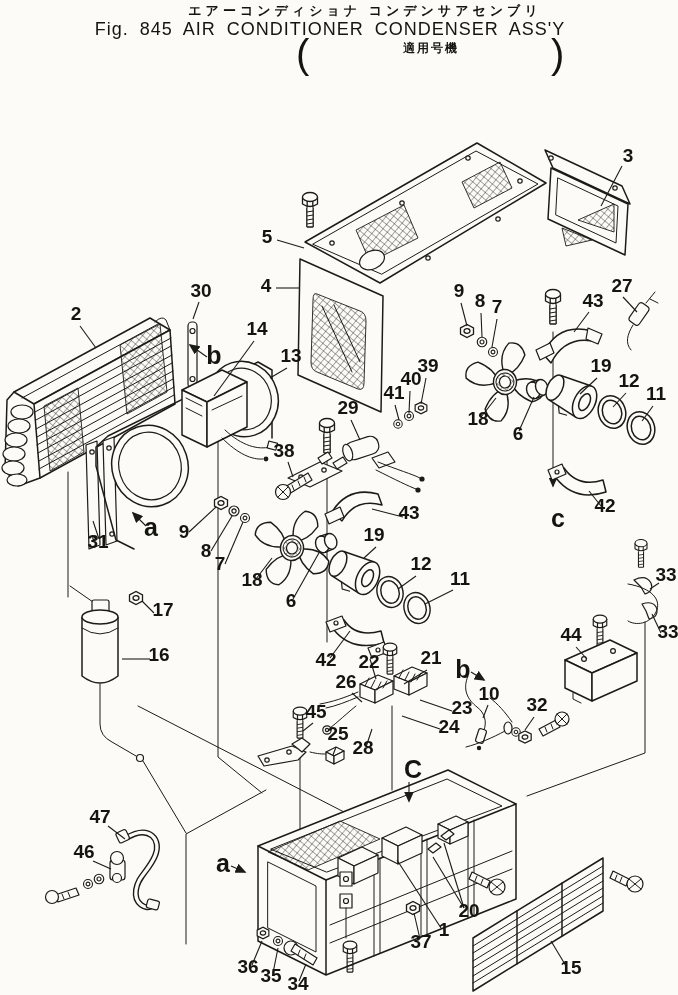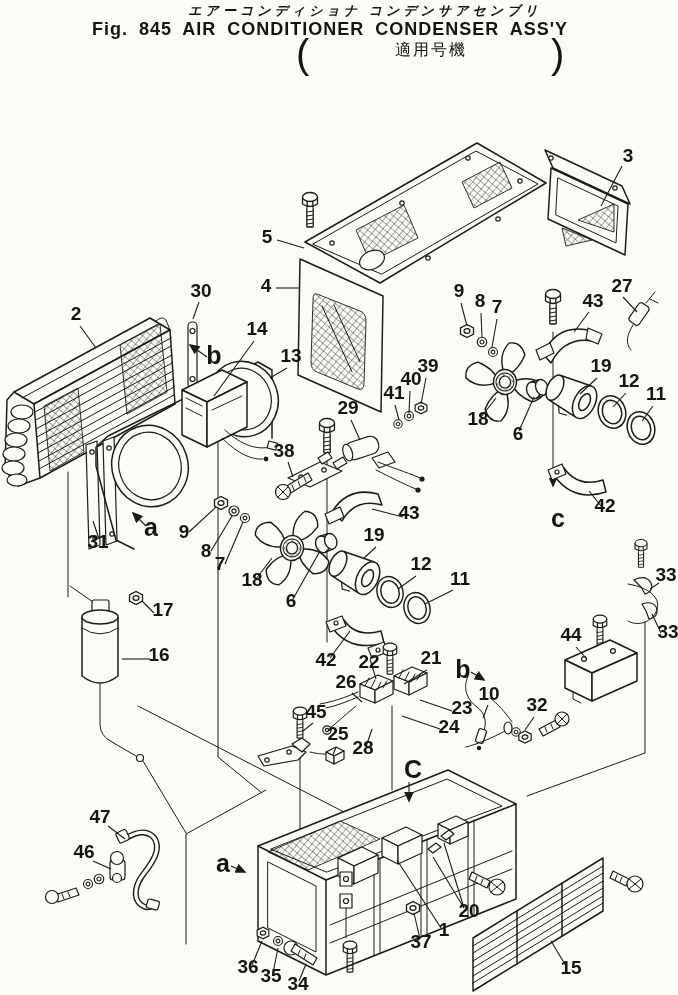--- a/index.html
+++ b/index.html
@@ -1,26 +1,26 @@
 <!DOCTYPE html>
 <html><head>
 <meta charset="utf-8">
 <style>
   html,body{margin:0;padding:0;}
   body{width:678px;height:995px;background:#e8e8e4;font-family:"Liberation Sans",sans-serif;}
   #page{position:relative;width:678px;height:995px;background:#fcfbf7;overflow:hidden;}
   #hdr{position:absolute;top:0;left:0;width:678px;z-index:5;color:#15150f;}
   .jp-title{position:absolute;top:2px;left:150px;width:430px;text-align:center;
-    font-size:13px;font-weight:bold;letter-spacing:4px;white-space:nowrap;font-style:italic;}
+    font-size:13px;font-weight:bold;letter-spacing:4px;white-space:nowrap;}
   .en-title{position:absolute;top:19px;left:40px;width:580px;text-align:center;
-    font-size:18px;font-weight:bold;letter-spacing:1px;word-spacing:5px;white-space:nowrap;}
+    font-size:18px;font-weight:normal;letter-spacing:1px;word-spacing:5px;white-space:nowrap;}
   .paren{position:absolute;top:34px;font-size:40px;font-weight:400;line-height:40px;}
   .paren-l{left:296px;} .paren-r{left:551px;}
   .app-col{position:absolute;top:40px;left:312px;width:238px;text-align:center;}
-  .app-jp{font-size:16px;font-weight:normal;letter-spacing:2px;}
+  .app-jp{font-size:12px;font-weight:bold;letter-spacing:2px;}
   .app-serial{font-size:16px;font-weight:bold;letter-spacing:.5px;white-space:nowrap;}
   svg{position:absolute;top:0;left:0;}
   .ln{fill:none;stroke:#1c1c16;stroke-width:1.5;stroke-linecap:round;stroke-linejoin:round;}
   .tn{fill:none;stroke:#1c1c16;stroke-width:1;stroke-linecap:round;stroke-linejoin:round;}
   .fw{fill:#fcfbf7;stroke:#1c1c16;stroke-width:1.5;stroke-linejoin:round;}
   .fw2{fill:#fcfbf7;stroke:#1c1c16;stroke-width:1.2;stroke-linejoin:round;}
   .mesh{fill:url(#mesh);stroke:#1c1c16;stroke-width:.9;}
   .ld{stroke:#1c1c16;stroke-width:1.1;fill:none;}
   .co{font-family:"Liberation Sans",sans-serif;font-size:19px;font-weight:bold;fill:#15150f;text-anchor:middle;}
   .lt{font-family:"Liberation Sans",sans-serif;font-size:25px;font-weight:bold;fill:#15150f;text-anchor:middle;}

